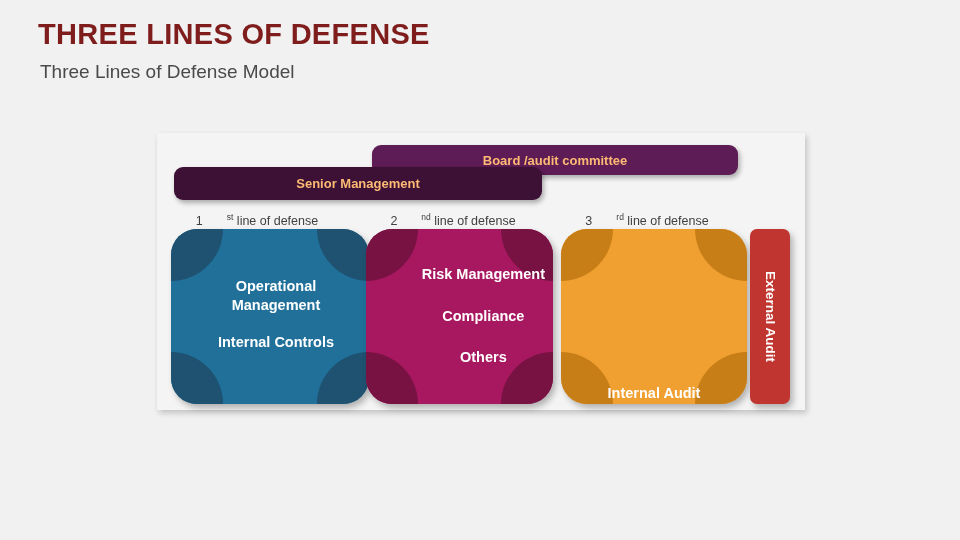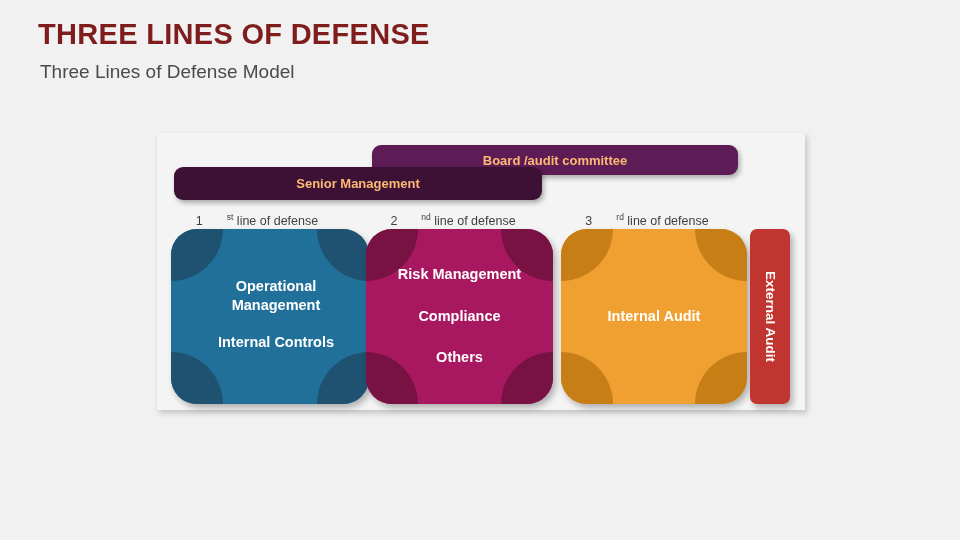--- a/index.html
+++ b/index.html
@@ -152,28 +152,30 @@
     padding-left: 12px;
     --accent: #1f5170;
   }
   #box-operational .box-text { margin-top: -4px; }
   #box-operational .spacer { height: 17px; }
 
   #box-risk {
     left: 209px;
     width: 187px;
     background: #a81860;
+    align-items: flex-end;
     --accent: #771243;
   }
   #box-risk .gap { height: 22px; }
 
   #box-internal-audit {
     left: 404px;
     width: 186px;
     background: #f0a030;
+    justify-content: flex-end;
     --accent: #c77e17;
   }
 
   
   #box-external-audit {
     position: absolute;
     left: 593px;
     top: 96px;
     width: 40px;
     height: 175px;

